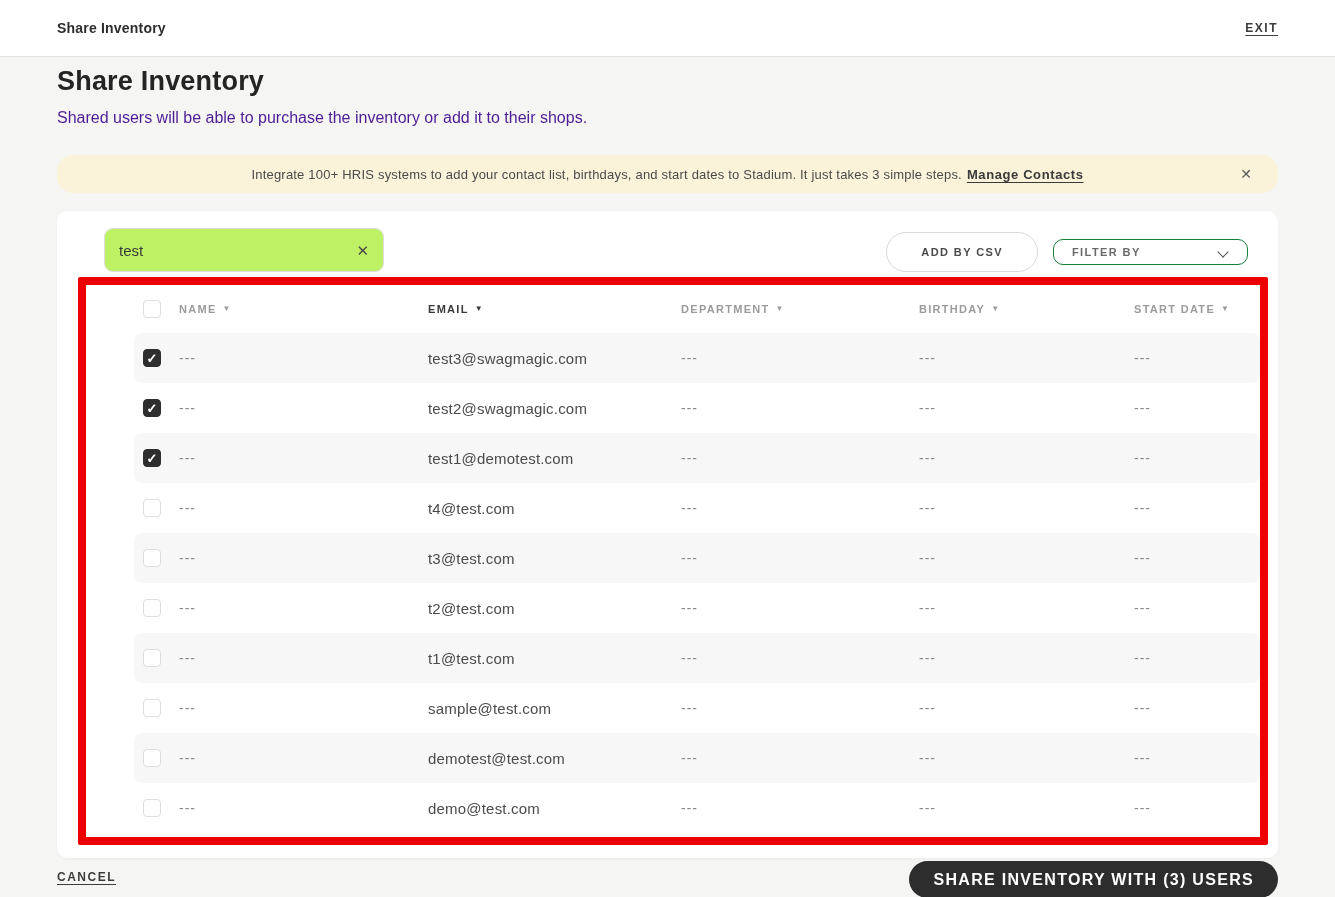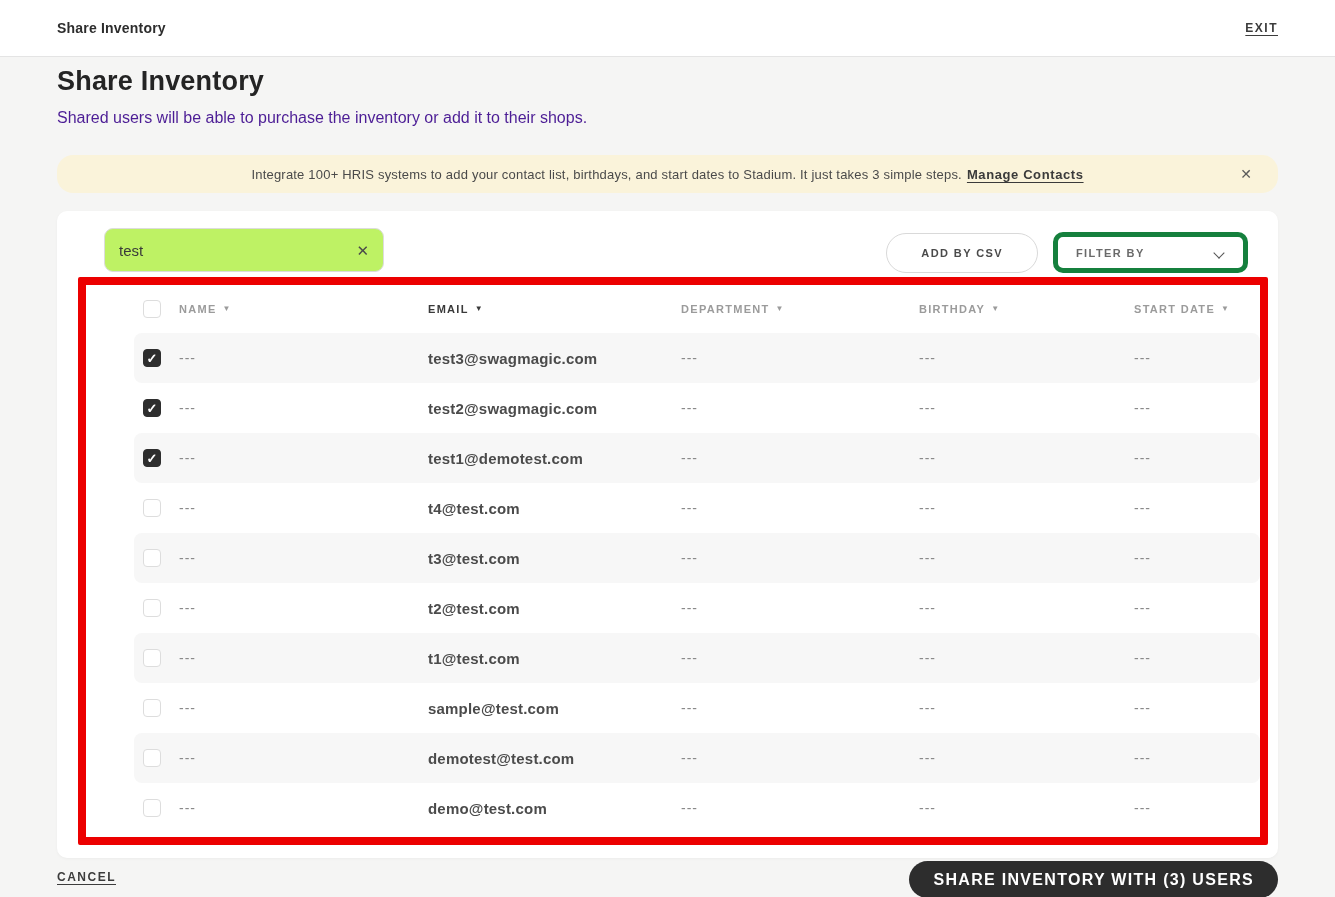--- a/index.html
+++ b/index.html
@@ -74,22 +74,22 @@
     position:absolute; right:30px; top:21px; display:flex; align-items:center; gap:15px;
   }
   .pill-btn {
     height:40px; padding:0 34px; background:#fff;
     border:1px solid #d9d9d9; border-radius:20px;
     font-size:11px; font-weight:bold; letter-spacing:1.4px; color:#4a4a4a;
     font-family:"Liberation Sans", sans-serif; cursor:pointer;
     display:flex; align-items:center;
   }
   .filter-btn {
-    height:41px; width:195px; padding:0 18px; background:#fff;
-    border:5px solid #15803d; border-radius:10px;
+    height:26px; width:195px; padding:0 18px; background:#fff;
+    border:1px solid #15803d; border-radius:10px;
     font-size:11px; font-weight:bold; letter-spacing:1.4px; color:#6a6a6a;
     font-family:"Liberation Sans", sans-serif; cursor:pointer;
     display:flex; align-items:center; justify-content:space-between;gap:20px;
   }
   .chevron-down {
     width:10px; height:10px; position:relative; margin-left:10px;
   }
   .chevron-down::before {
     content:""; position:absolute; left:0; top:1px;
     width:7px; height:7px; border-right:1.6px solid #555; border-bottom:1.6px solid #555;
@@ -108,21 +108,21 @@
   .th {
     font-size:11px; font-weight:bold; letter-spacing:1.3px; color:#9b9b9b;
     display:flex; align-items:center; gap:6px; cursor:pointer;
   }
   .th.sorted { color:#3a3a3a; }
   .sort-arrow { font-size:8px; color:inherit; line-height:1; }
   .trow {
     height:50px; border-radius:8px; cursor:pointer;
   }
   .trow.striped { background:#f7f7f7; }
-  .cell-email { font-size:15px; color:#4b4b4b; letter-spacing:.2px;font-weight:bold; }
+  .cell-email { font-size:15px; color:#4b4b4b; letter-spacing:.2px; }
   .cell-dash { font-size:14px; color:#8a8a8a; letter-spacing:1px; }
 
   .checkbox-cell { display:flex; align-items:center; padding-left:9px; }
   .checkbox {
     width:18px; height:18px; border-radius:4px;
     border:1px solid #ddd; background:#fff; cursor:pointer;
     display:flex; align-items:center; justify-content:center;
   }
   .checkbox.checked { background:#2e2e2e; border-color:#2e2e2e; }
   .checkbox.checked::after {

